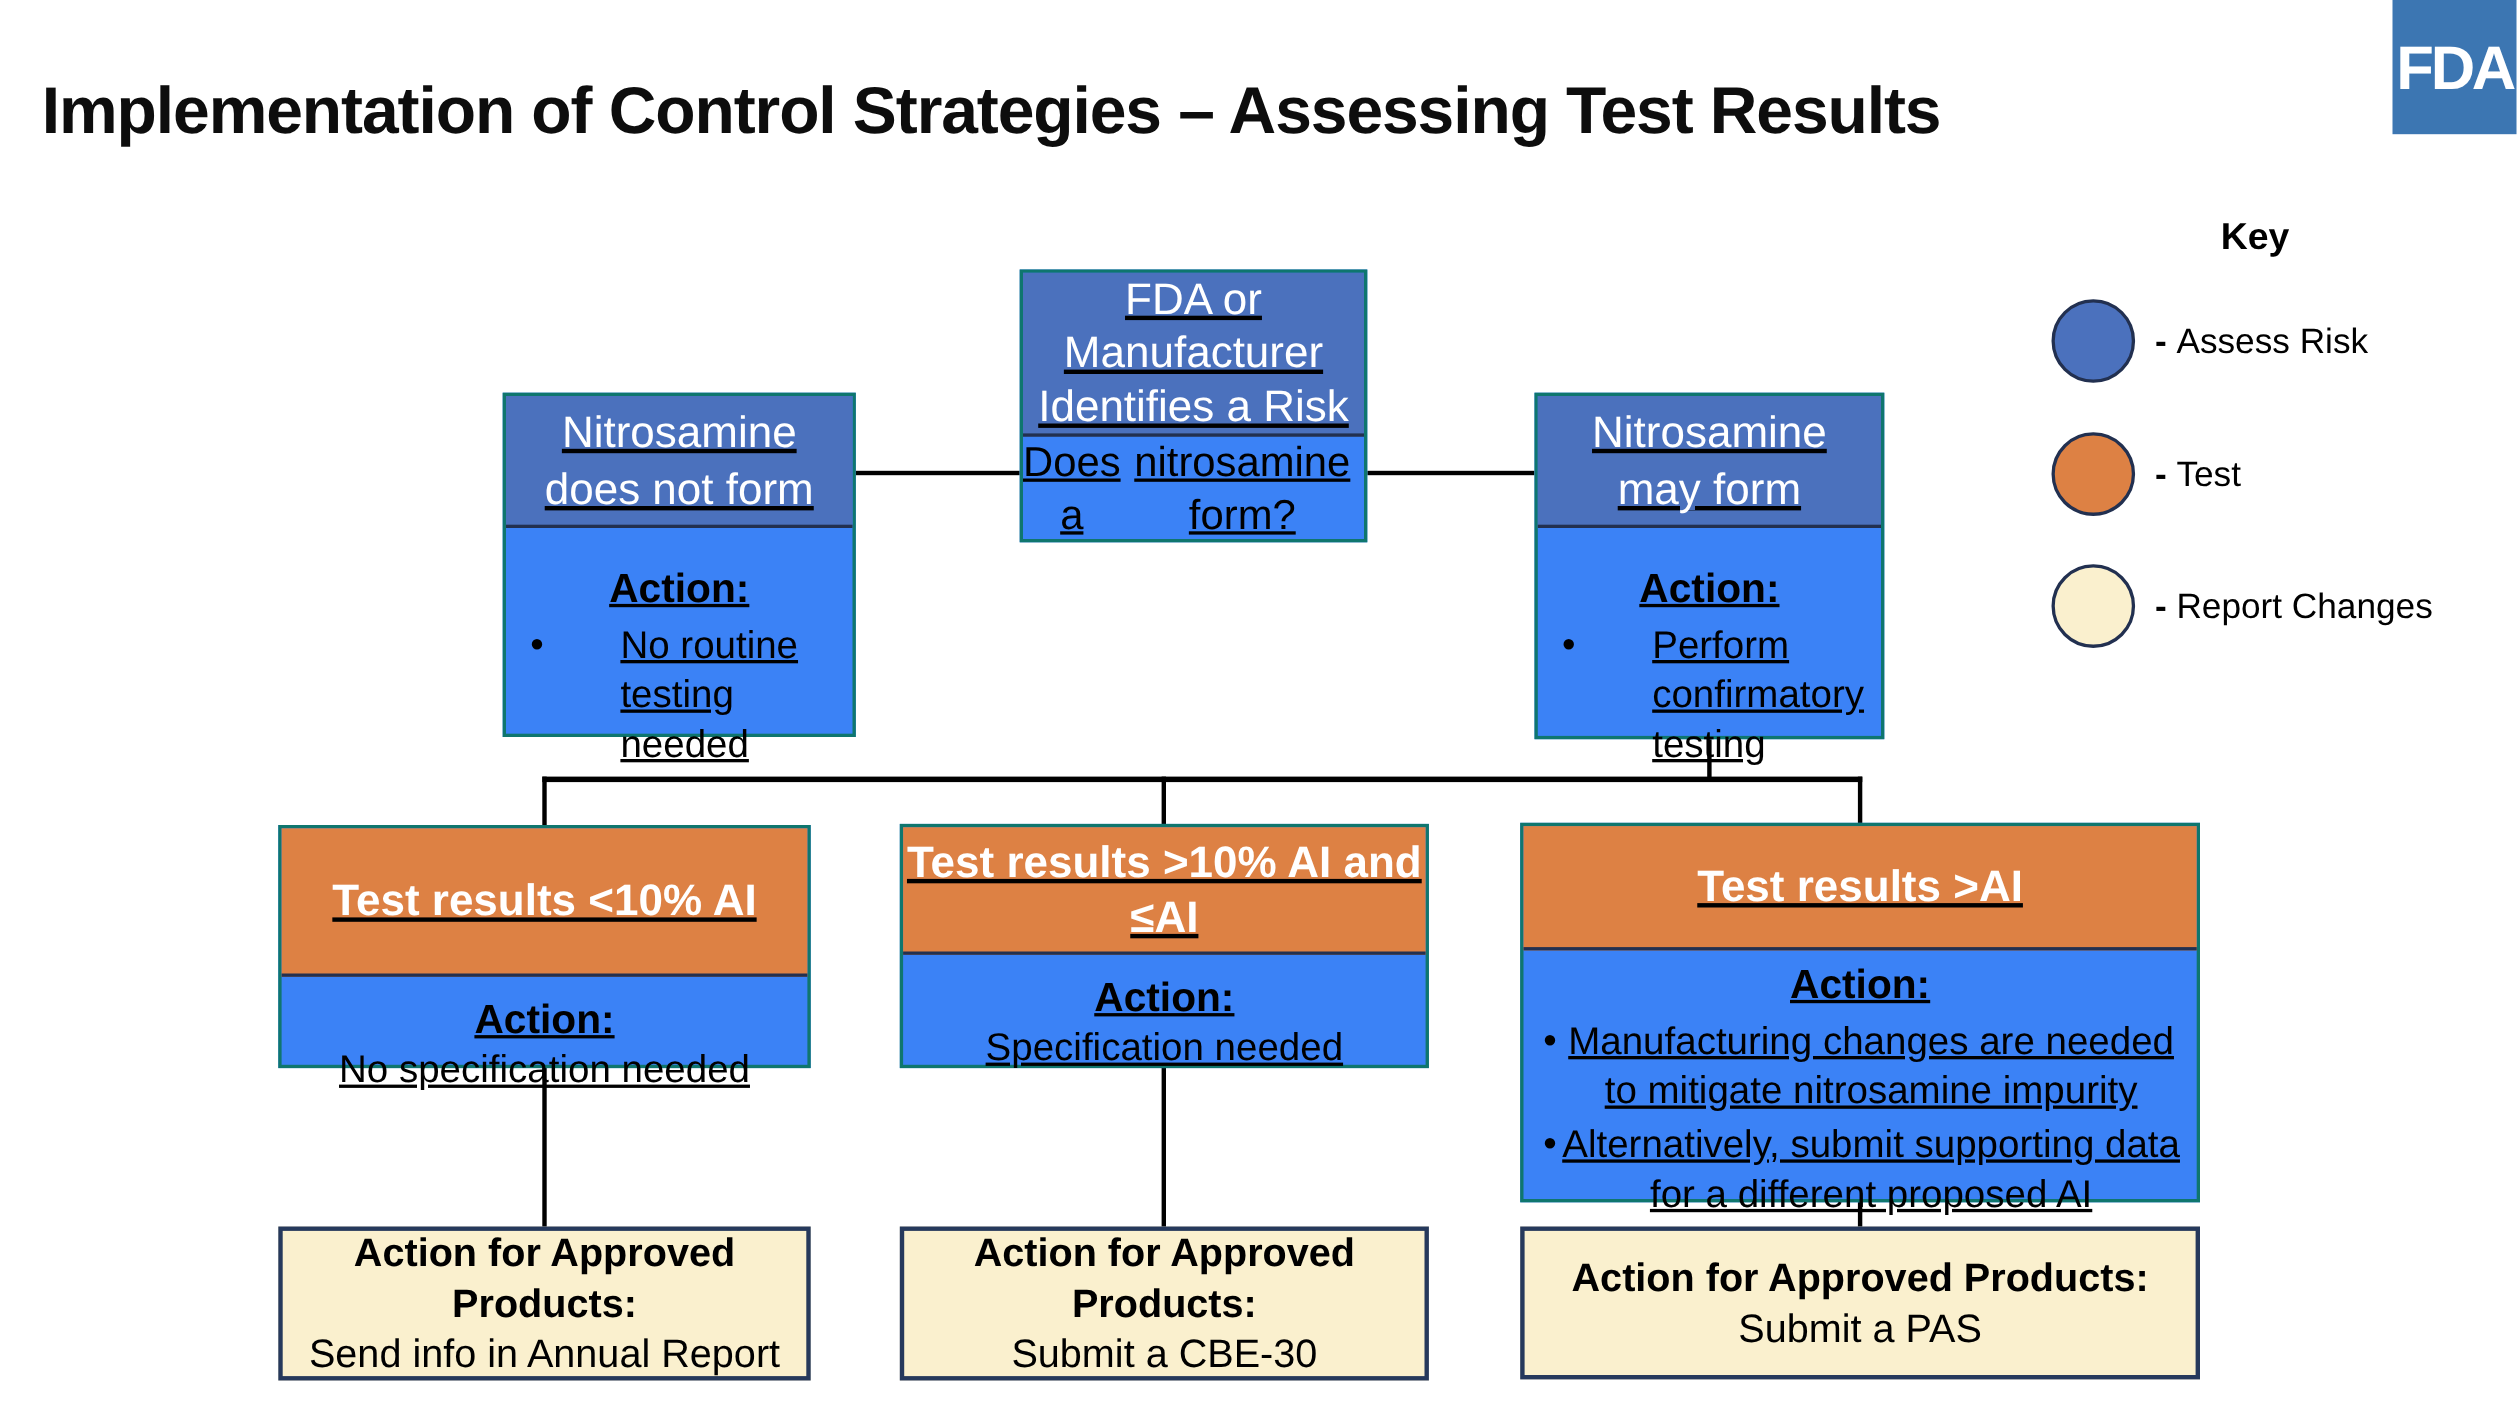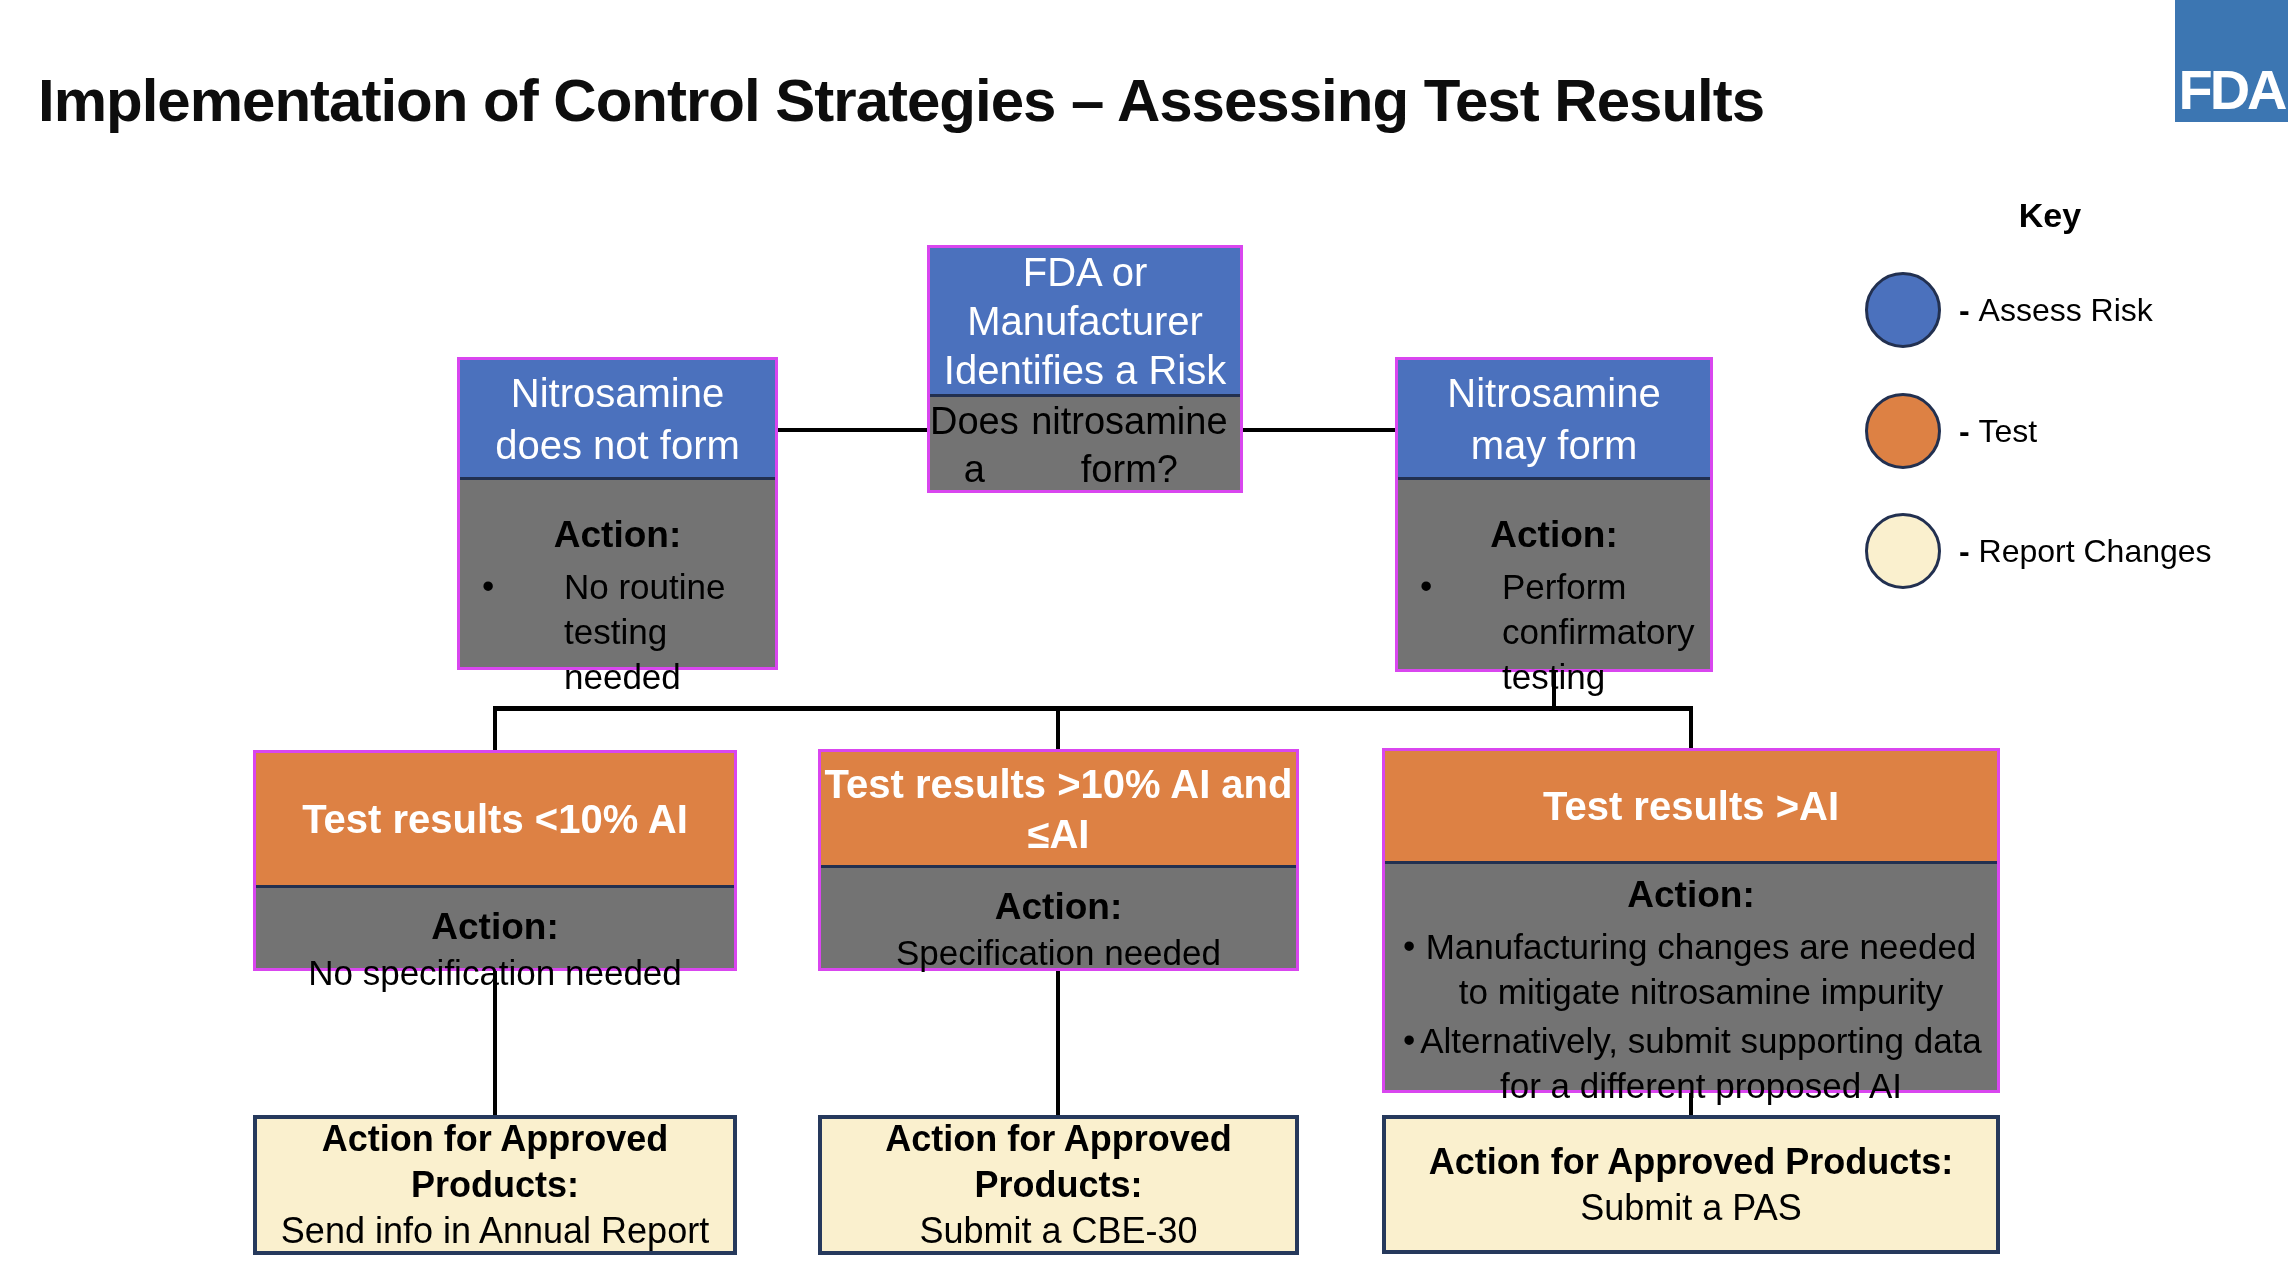--- a/index.html
+++ b/index.html
@@ -10,21 +10,21 @@
     font-family:"Liberation Sans", sans-serif;
     overflow:hidden;
   }
   .title{
     position:absolute;left:38px;top:66px;width:2060px;
     font-size:60px;font-weight:700;color:#0d0d0d;letter-spacing:-1px;
   }
   
   .fda-logo{
     position:absolute;left:2175px;top:0;width:113px;height:122px;
-    background:#3c76b2;display:flex;align-items:flex-end;justify-content:center;
+    background:#3c76b2;display:flex;align-items:center;justify-content:center;
   }
   .fda-logo span{
     color:#ffffff;font-size:56px;font-weight:700;letter-spacing:-3px;
   }
   
   .key-title{
     position:absolute;left:1940px;top:196px;width:220px;text-align:center;
     font-size:34px;font-weight:700;color:#000;
   }
   .legend-row{position:absolute;display:flex;align-items:center;}
@@ -36,21 +36,21 @@
   .legend-row .lbl b{font-weight:700;}
   .row-assess{left:1865px;top:272px;}
   .row-test{left:1865px;top:393px;}
   .row-report{left:1865px;top:513px;}
   .dot-blue{background:#4b71bd;}
   .dot-orange{background:#dd8144;}
   .dot-cream{background:#faf0ce;}
   
   .fbox{
     position:absolute;box-sizing:border-box;
-    border:3px solid #d946ef;background:#737373;
+    border:3px solid #0f766e;background:#3b82f6;text-decoration:underline;
   }
   .fbox .hdr{
     box-sizing:border-box;border-bottom:3px solid #223050;
     display:flex;flex-direction:column;align-items:center;justify-content:center;
     text-align:center;
   }
   .hdr.blue{background:#4b71bd;color:#ffffff;font-size:40px;line-height:52px;}
   .hdr.orange{background:#dd8144;color:#ffffff;font-size:40px;font-weight:700;line-height:50px;}
   .fbox .bdy{box-sizing:border-box;color:#000;}
   .action{font-size:37px;font-weight:700;text-align:center;line-height:46px;}

